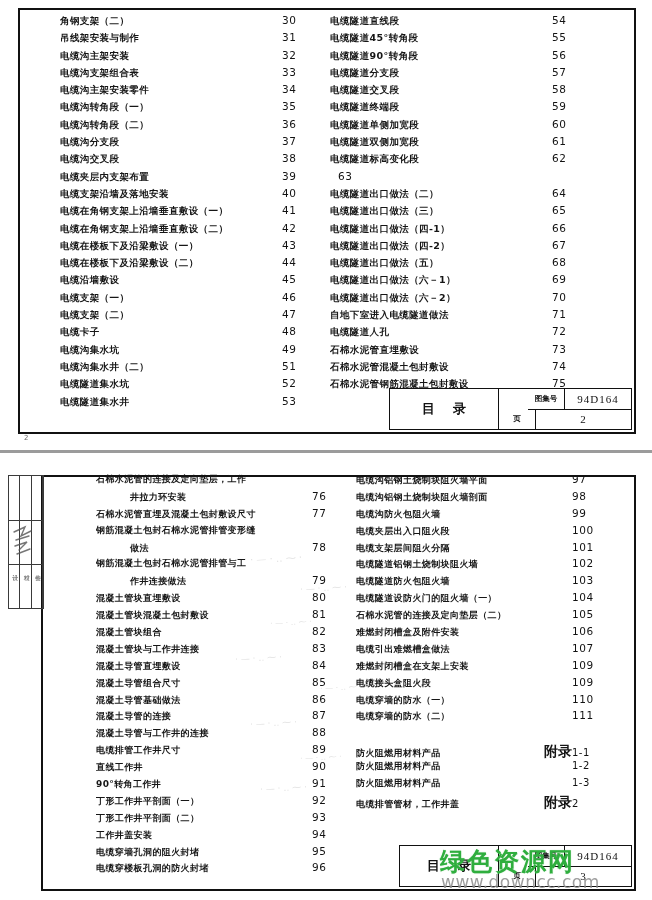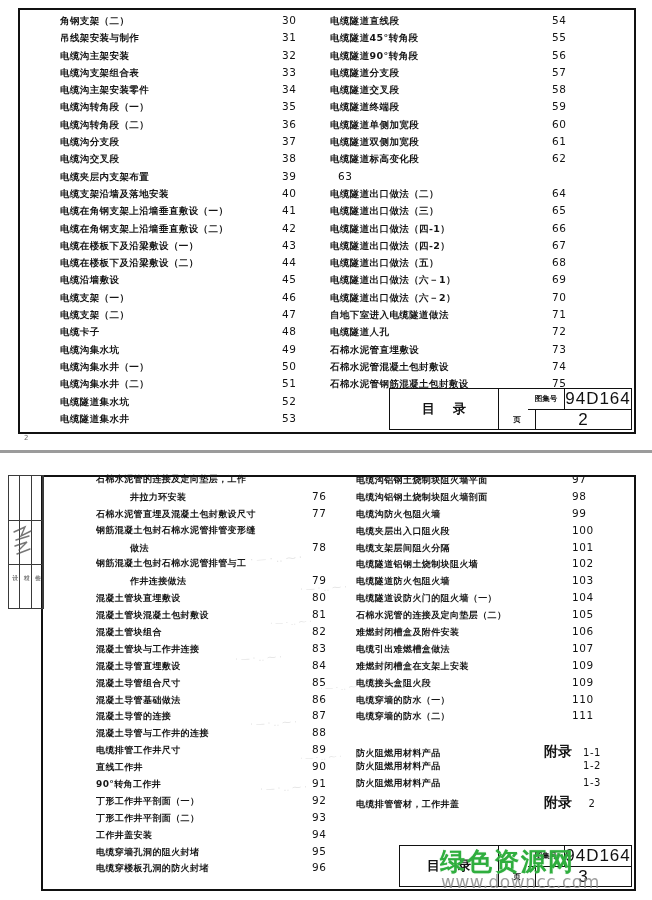--- a/index.html
+++ b/index.html
@@ -98,21 +98,21 @@
     font-family:"DejaVu Sans",sans-serif;
     letter-spacing:.6px;
   }
   #page1 .toc-page{width:48px;}
   .toc-row.gap{height:9px;}
 
   
   .apx-wrap{display:flex;align-items:baseline;height:16.9px;white-space:nowrap;}
   .apx-title{flex:1 1 auto;font-size:9px;font-weight:600;color:#161616;letter-spacing:.4px;}
   .apx-label{flex:0 0 auto;width:34px;font-size:14px;color:#161616;font-weight:600;text-align:right;}
-  .apx-num{flex:0 0 auto;width:40px;text-align:center;padding-right:4px;font-size:10px;color:#121212;letter-spacing:.5px;}
+  .apx-num{flex:0 0 auto;width:40px;text-align:left;padding-right:4px;font-size:10px;color:#121212;letter-spacing:.5px;}
 
   
   .titleblock{
     position:absolute;
     border:1.6px solid #111;
     background:#fff;
     display:flex;
   }
   #page1 .titleblock{left:389px;top:388px;width:241px;height:40px;}
   #page2 .titleblock{left:399px;top:842px;width:231px;height:40px;}
@@ -129,21 +129,21 @@
   }
   .tb-right{flex:0 0 132px;display:flex;flex-direction:column;}
   .tb-r{flex:1;display:flex;}
   .tb-r.top{border-bottom:1.4px solid #111;margin-left:29px;}
   .tb-key{
     flex:0 0 36px;display:flex;align-items:center;justify-content:center;
     border-right:1.4px solid #111;font-size:7.5px;font-weight:700;color:#111;
   }
   .tb-val{
     flex:1;display:flex;align-items:center;justify-content:center;
-    font-size:17px;color:#111;letter-spacing:1px;font-family:Liberation Sans, sans-serif;
+    font-size:11px;color:#111;letter-spacing:1px;font-family:Liberation Serif, serif;
   }
 
   
   .folio{
     position:absolute;
     font-size:7px;color:#6a6a6a;
     font-family:"DejaVu Sans",sans-serif;
   }
   #p1-folio{left:24px;top:434px;}
 
@@ -263,24 +263,20 @@
           <div class="toc-title">电缆支架（二）</div>
           <div class="toc-page">47</div>
         </div>
         <div class="toc-row">
           <div class="toc-title">电缆卡子</div>
           <div class="toc-page">48</div>
         </div>
         <div class="toc-row">
           <div class="toc-title">电缆沟集水坑</div>
           <div class="toc-page">49</div>
-        </div>
-        <div class="toc-row">
-          <div class="toc-title">电缆沟集水井（一）</div>
-          <div class="toc-page">50</div>
         </div>
         <div class="toc-row">
           <div class="toc-title">电缆沟集水井（二）</div>
           <div class="toc-page">51</div>
         </div>
         <div class="toc-row">
           <div class="toc-title">电缆隧道集水坑</div>
           <div class="toc-page">52</div>
         </div>
         <div class="toc-row">

